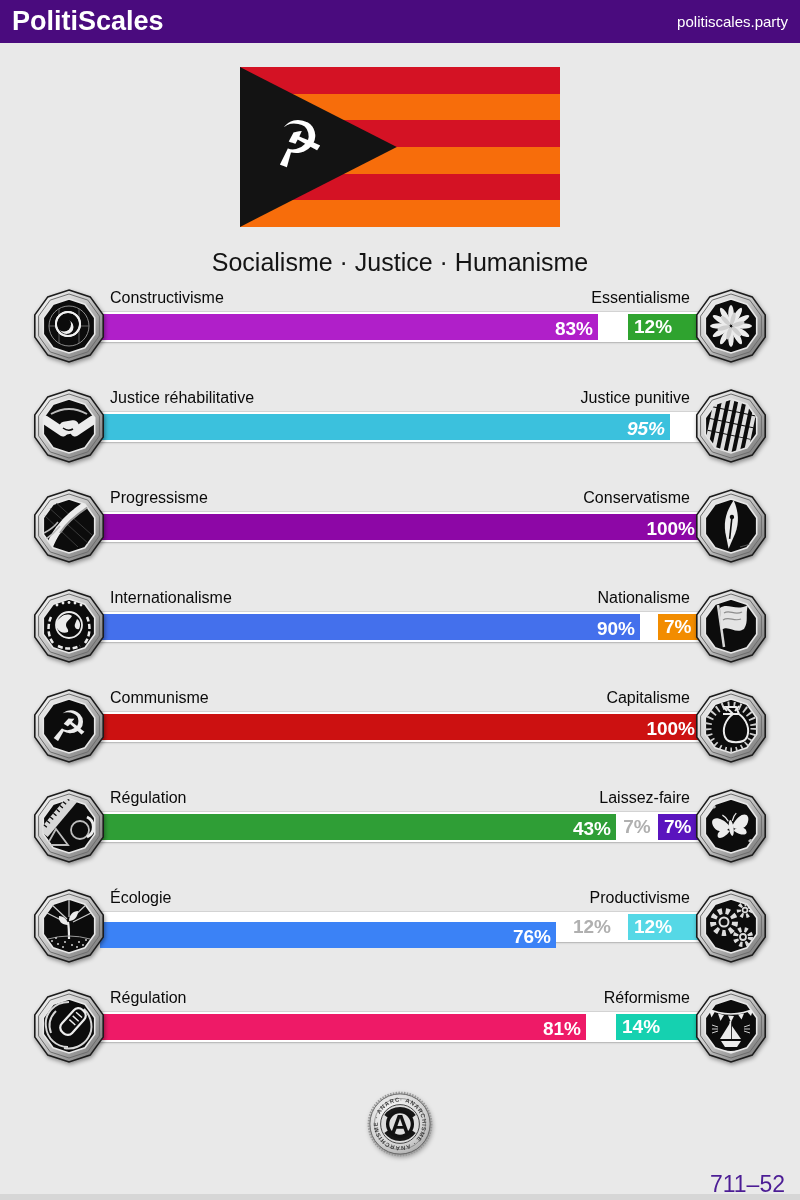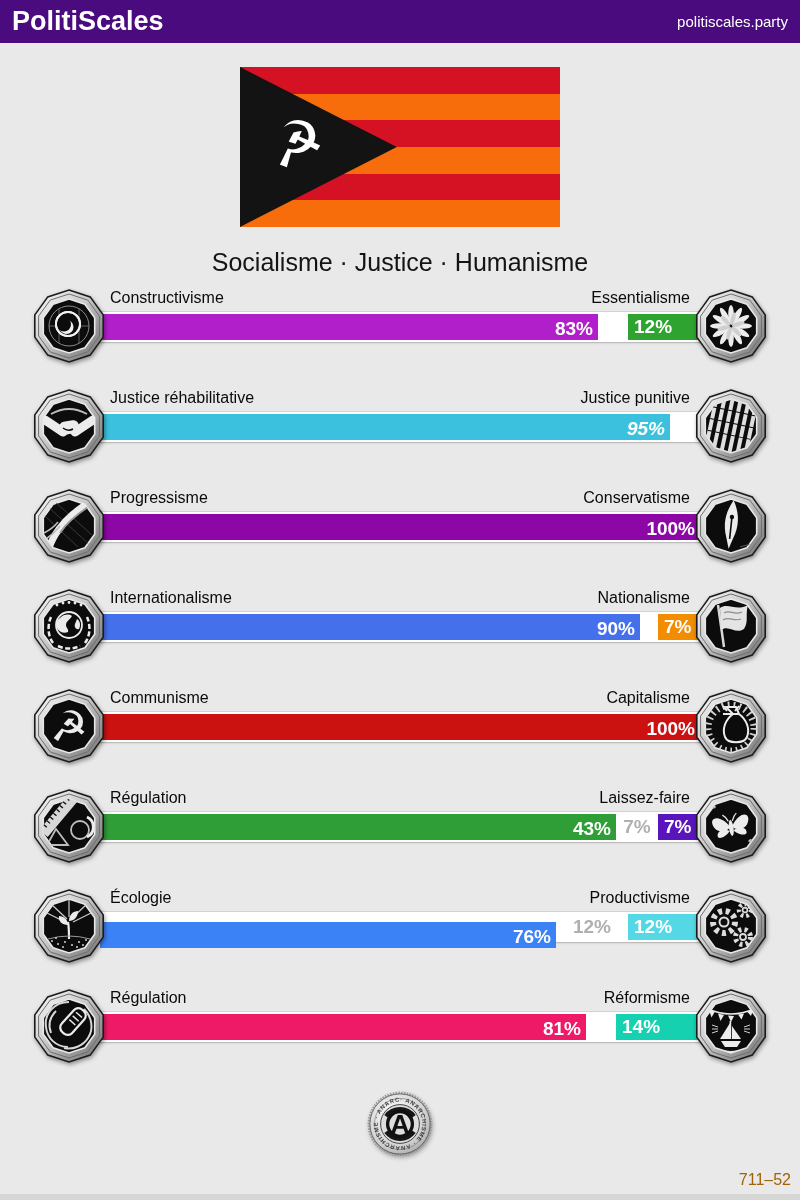--- a/index.html
+++ b/index.html
@@ -41,21 +41,21 @@
   .seg.right{justify-content:flex-start;}
   .seg.neutral{justify-content:center;background:#fff;}
   .pct{font-weight:bold;font-size:19px;color:#fff;white-space:nowrap;}
   .seg.left .pct{margin-right:5px;}
   .seg.right .pct{margin-left:6px;}
   .seg.neutral .pct{color:#b0b0b0;}
 
   
   .badge-wrap{display:flex;justify-content:center;margin-top:4px;}
   .badge-wrap svg{width:66px;height:66px;filter:drop-shadow(1px 2px 2px rgba(0,0,0,0.35));}
-  .version{position:absolute;right:9px;top:1171px;font-size:16px;color:#a16207;}
+  .version{position:absolute;right:15px;top:1171px;font-size:23px;color:#4c1d95;}
   .bottom-strip{position:absolute;left:0;bottom:0;width:100%;height:6px;background:#d6d6d6;}
 </style>
 </head>
 <body>
 
 <svg width="0" height="0" style="position:absolute">
   <defs>
     <linearGradient id="silver" x1="0" y1="0" x2="1" y2="1">
       <stop offset="0" stop-color="#fdfdfd"></stop>
         <stop offset="0.45" stop-color="#c9c9c9"></stop>

